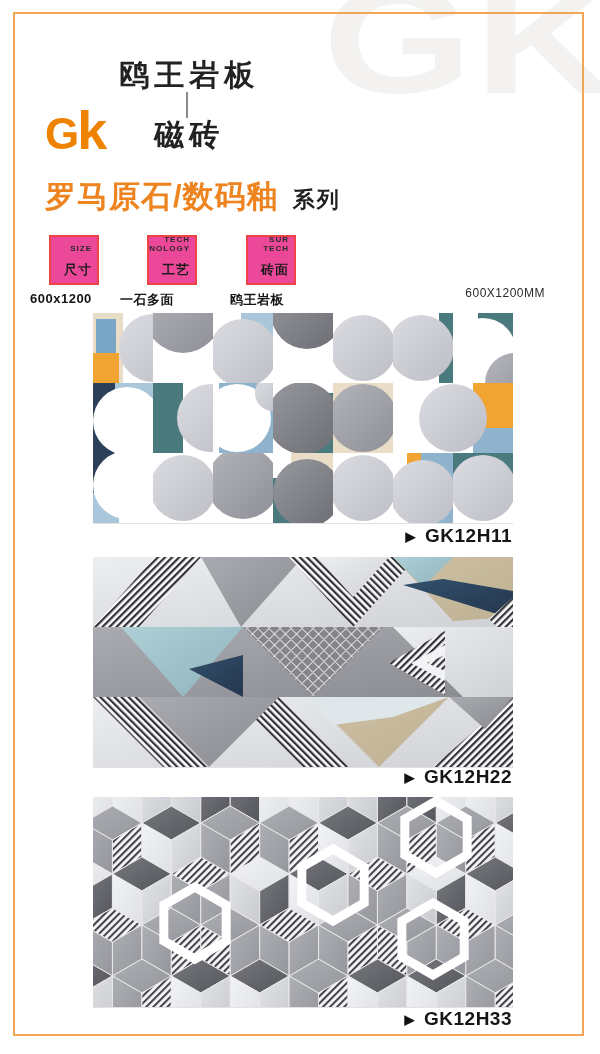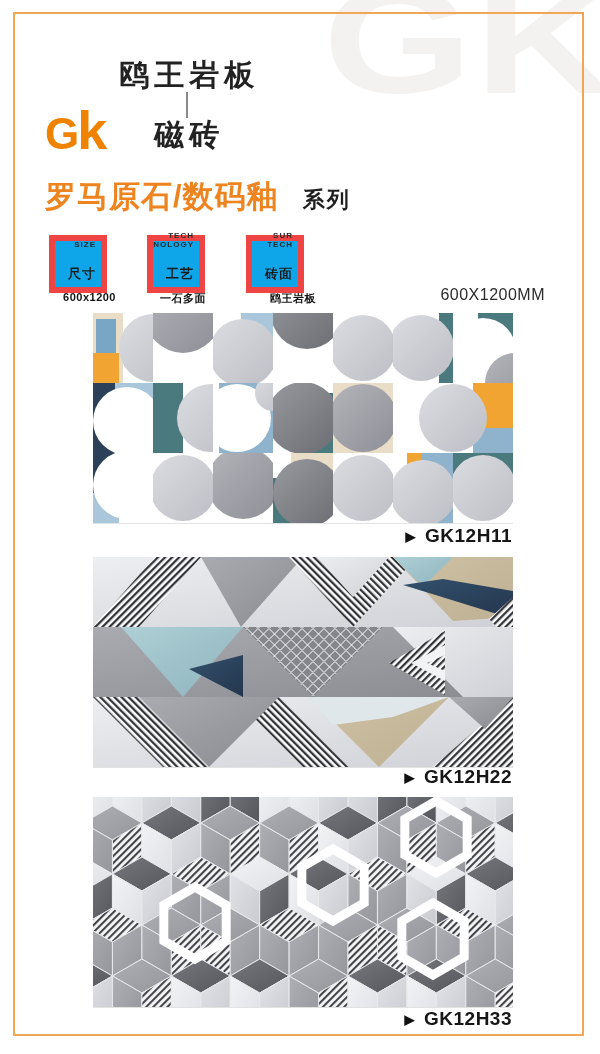--- a/index.html
+++ b/index.html
@@ -18,30 +18,30 @@
   .logo-mark{color:#ef8300;font-weight:bold;line-height:0.8;letter-spacing:-2px;}
   .logo-g{font-size:44px;}
   .logo-k{font-size:54px;}
   .brand-cn{margin-left:14px;font-size:30px;font-weight:bold;color:#222;
     letter-spacing:5px;line-height:34px;display:flex;align-items:center;flex-direction:column;}
   .brand-divider{display:inline-block;width:2px;height:26px;background:#8a8a8a;
     margin:0 9px 0 4px;}
   
   .series-title{position:absolute;left:45px;top:176px;white-space:nowrap;}
   .title-main{font-size:31px;font-weight:bold;color:#ee8420;letter-spacing:1px;text-align:right;}
-  .title-suffix{font-size:22px;font-weight:bold;color:#1f1f1f;margin-left:24px;letter-spacing:2px;}
-  
-  .spec-box{position:absolute;top:235px;width:46px;height:46px;border:6px solid #ef4444;background:#0ea5e9;}
+  .title-suffix{font-size:22px;font-weight:bold;color:#1f1f1f;margin-left:14px;letter-spacing:2px;}
+  
+  .spec-box{position:absolute;top:235px;width:46px;height:46px;border:2px solid #ef4444;background:#ec4899;}
   .spec-box .inner{position:absolute;right:5px;bottom:4px;text-align:right;}
   .en-line{font-size:8px;font-weight:bold;color:#2a2a2a;letter-spacing:1px;line-height:9px;}
   .en-line:empty{display:none;}
-  .cn-line{font-size:13px;font-weight:bold;color:#1b1b1b;margin-top:16px;letter-spacing:1px;}
-  .spec-value{position:absolute;top:291px;width:86px;text-align:right;
-    font-size:11px;font-weight:bold;color:#141414;letter-spacing:0.5px;}
-  .size-note{position:absolute;top:286px;right:55px;font-size:16px;color:#2b2b2b;letter-spacing:0.5px;}
+  .cn-line{font-size:13px;font-weight:bold;color:#1b1b1b;margin-top:8px;letter-spacing:1px;}
+  .spec-value{position:absolute;top:291px;width:86px;text-align:left;
+    font-size:13px;font-weight:bold;color:#141414;letter-spacing:0.5px;}
+  .size-note{position:absolute;top:286px;right:55px;font-size:12px;color:#2b2b2b;letter-spacing:0.5px;}
   
   .tile{position:absolute;left:93px;width:420px;height:210px;background:#fff;
     box-shadow:0 1px 0 #e2e2e2;}
   .tile svg{display:block;width:100%;height:100%;}
   #tile0{top:313px;} #tile1{top:557px;} #tile2{top:797px;}
   
   .product-label{position:absolute;right:88px;height:22px;display:flex;align-items:center;
     font-size:19px;font-weight:bold;color:#161616;letter-spacing:0.5px;}
   #label0{top:525px;} #label1{top:766px;} #label2{top:1008px;}
   .marker{font-size:13px;margin-right:9px;color:#111;line-height:1;}

